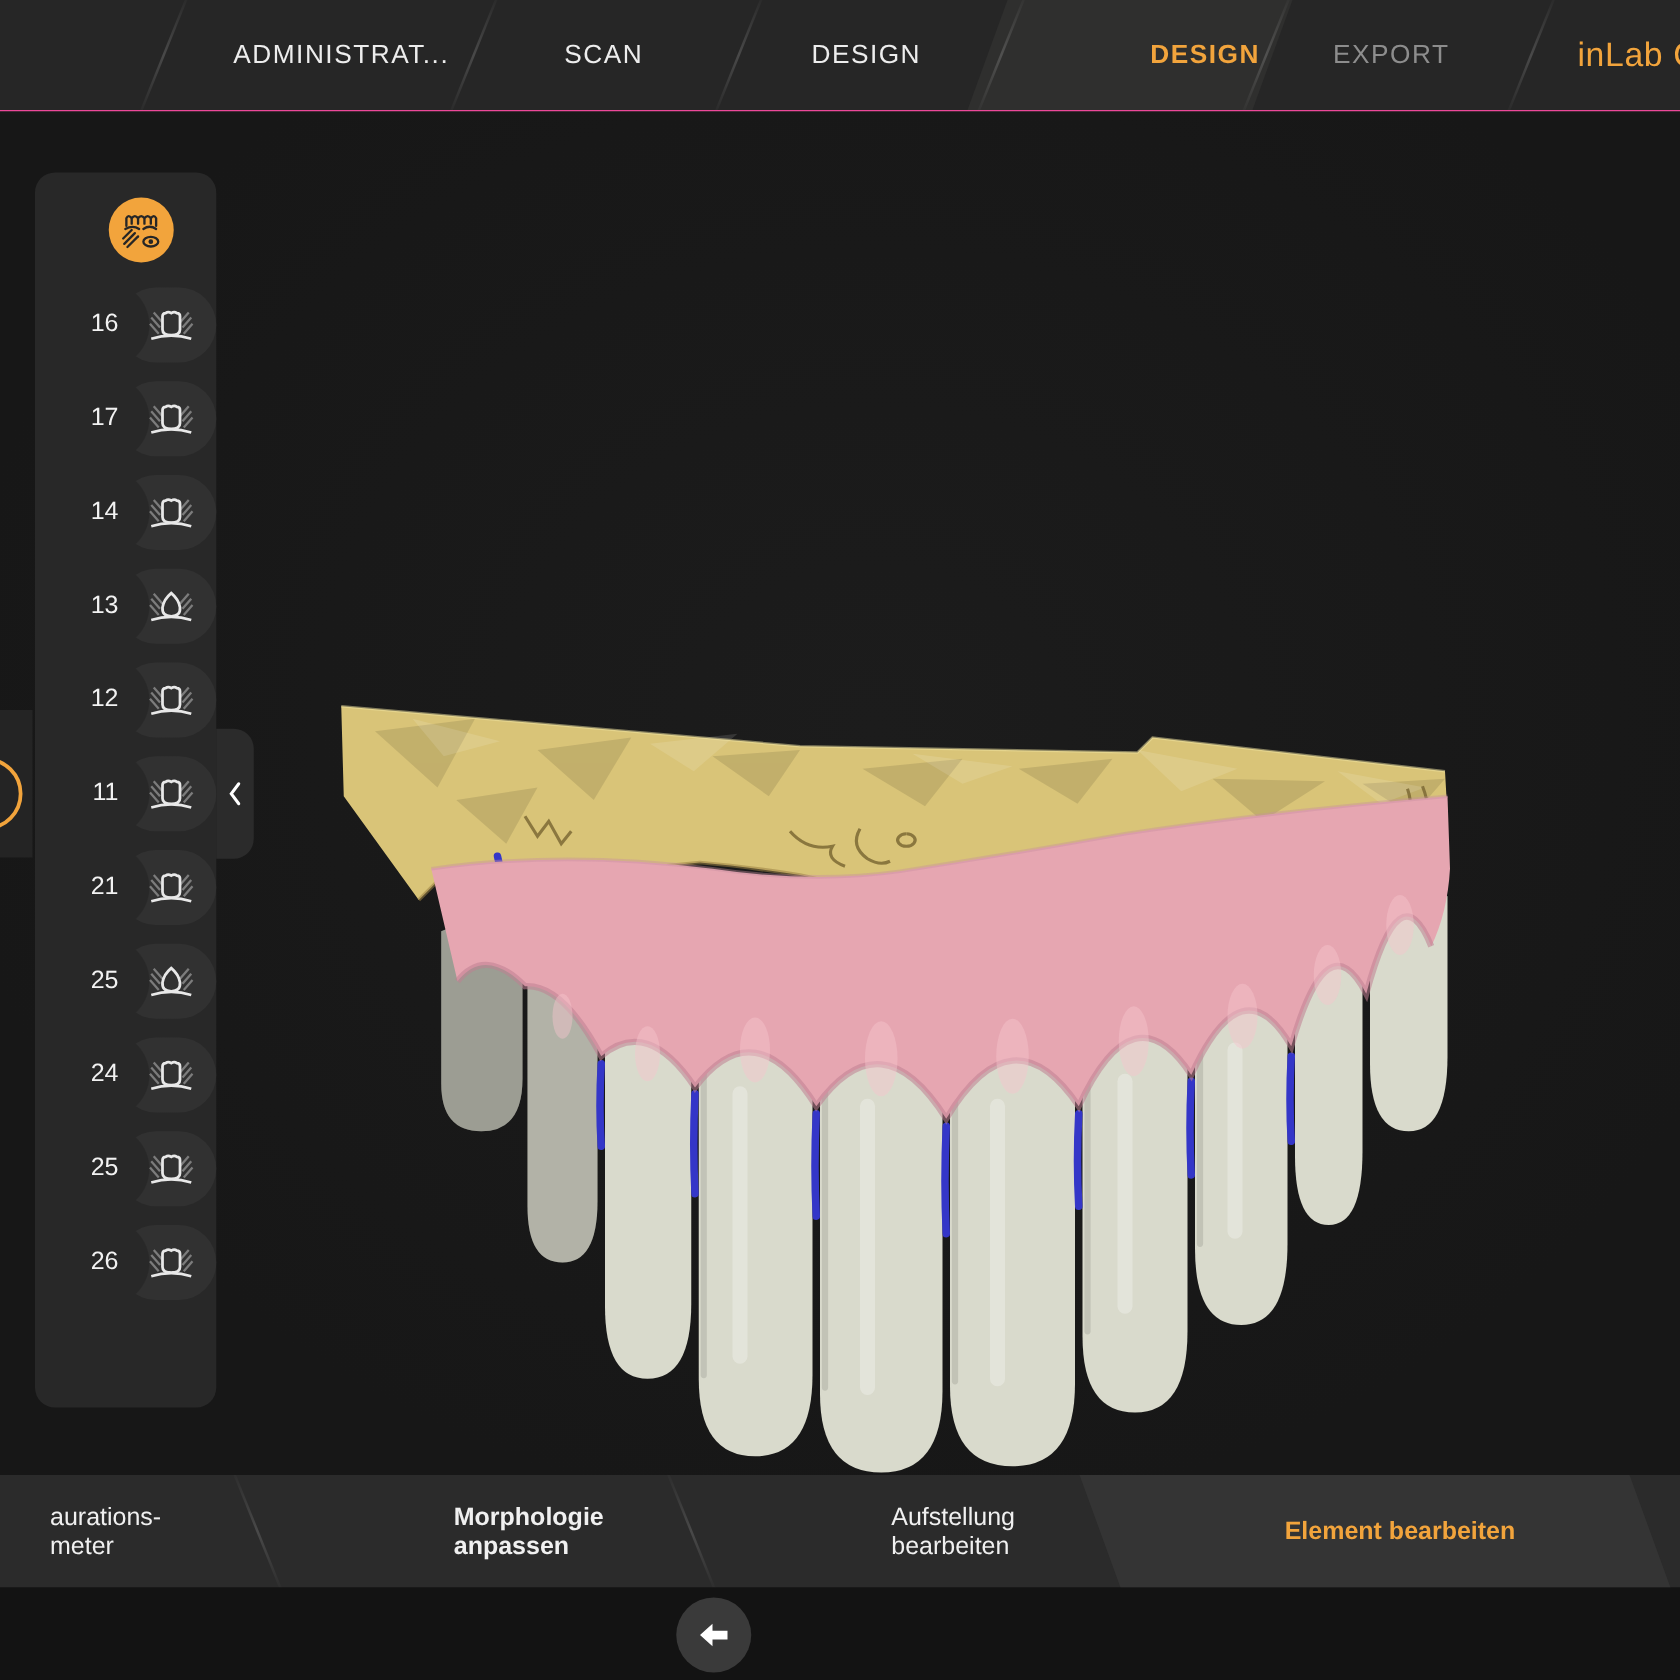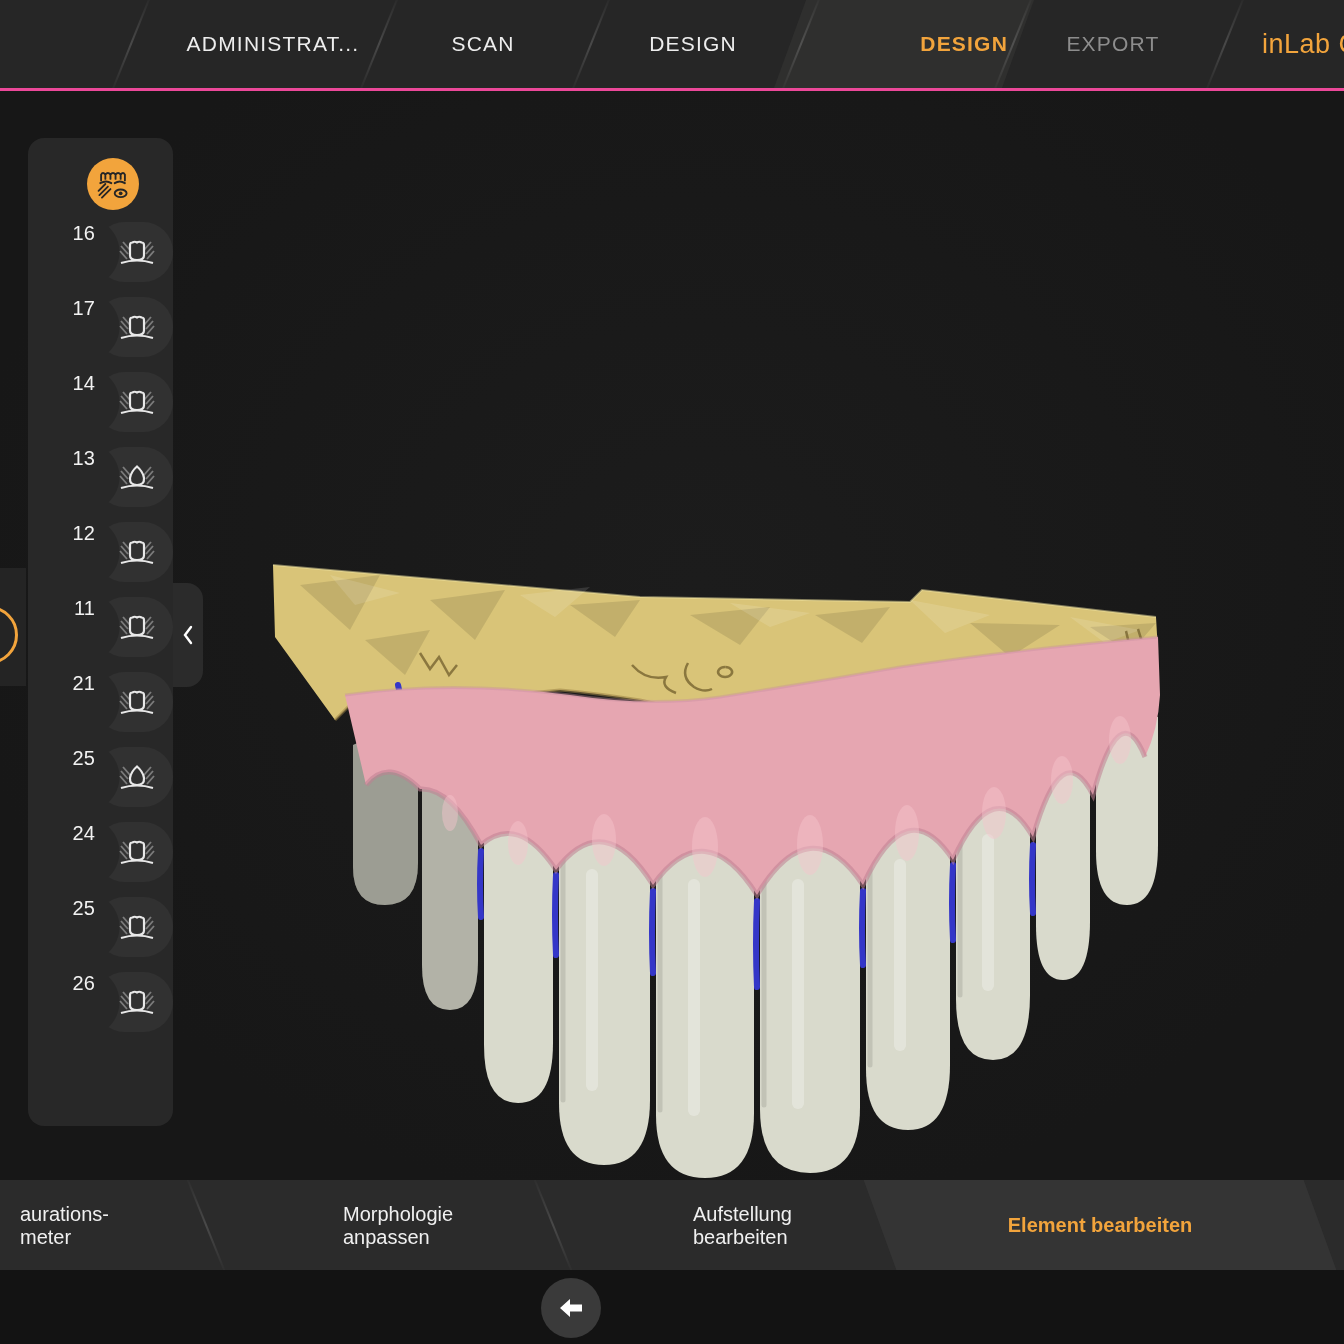--- a/index.html
+++ b/index.html
@@ -10,21 +10,21 @@
     --pill:#313131;
     --toolbar-bg:#2b2b2b;
     --active-seg:#343434;
   }
   html,body{margin:0;padding:0;width:1344px;height:1344px;overflow:hidden;
     background:#181818;font-family:"Liberation Sans","DejaVu Sans",sans-serif;}
   .stage{position:absolute;inset:0;width:1344px;height:1344px;overflow:hidden;}
 
   
   .nav{position:absolute;left:0;top:0;width:1344px;height:88px;background:var(--nav-bg);
-    border-bottom:7px solid #ec4899;overflow:hidden;display:flex;align-items:center;}
+    border-bottom:1px solid #ec4899;overflow:hidden;display:flex;align-items:center;}
   .nav-active-panel{position:absolute;left:790px;top:-6px;width:228px;height:100px;
     background:#2f2f2e;transform:skewX(-20deg);}
   .nav-sep{position:absolute;top:-12px;width:2px;height:112px;
     background:linear-gradient(to bottom,rgba(255,255,255,0),rgba(255,255,255,.16),rgba(255,255,255,0));
     transform:rotate(22deg);}
   .nav-tabs{display:flex;margin-left:168px;position:relative;}
   .nav-tab{flex:0 0 210px;text-align:center;font-size:21px;letter-spacing:1.2px;
     color:#ededed;cursor:pointer;white-space:nowrap;}
   .nav-tab.active{color:var(--accent);font-weight:bold;text-align:right;}
   .nav-tab.disabled{color:var(--muted);}
@@ -39,44 +39,44 @@
   .edge-panel{position:absolute;left:0;top:568px;width:26px;height:118px;background:#242424;}
   .edge-ring{position:absolute;left:-40px;top:38px;width:52px;height:52px;border-radius:50%;
     border:3px solid var(--accent);}
 
   
   .sidebar{position:absolute;left:28px;top:138px;width:145px;height:988px;
     background:var(--panel);border-radius:16px;}
   .vis-btn{position:absolute;left:59px;top:20px;width:52px;height:52px;border-radius:50%;
     background:var(--accent);display:flex;align-items:center;justify-content:center;cursor:pointer;}
   .teeth-list{position:absolute;left:0;top:84px;width:145px;}
-  .tooth-row{height:75px;display:flex;align-items:flex-start;margin-left:32px;}
+  .tooth-row{height:75px;display:flex;align-items:center;margin-left:32px;}
   .tooth-num{width:40px;text-align:right;font-size:20px;color:#f2f2f2;}
   .tooth-pill{width:90px;height:60px;margin-left:0;border-radius:30px;cursor:pointer;
     background:radial-gradient(circle 36px at -10px 50%,rgba(0,0,0,0) 34px,var(--pill) 35px);
     display:flex;align-items:center;justify-content:center;}
   .tooth-pill svg{margin-left:6px;}
   .tooth-row .icon-pointed{display:none;}
   .tooth-row.canine .icon-pointed{display:inline;}
   .collapse-tab{position:absolute;left:173px;top:583px;width:30px;height:104px;
     background:#2b2b2b;border-radius:0 16px 16px 0;display:flex;align-items:center;
     justify-content:center;cursor:pointer;}
 
   
   .toolbar{position:absolute;left:0;top:1180px;width:1344px;height:90px;
     background:var(--toolbar-bg);overflow:hidden;}
   .toolbar-active-panel{position:absolute;left:880px;top:-6px;width:440px;height:102px;
     background:var(--active-seg);transform:skewX(20deg);}
   .tb-sep{position:absolute;top:-10px;width:2px;height:110px;
     background:linear-gradient(to bottom,rgba(255,255,255,0),rgba(255,255,255,.14),rgba(255,255,255,0));
     transform:rotate(-22deg);}
   .tb-step{position:absolute;font-size:20px;line-height:23px;color:#f0f0f0;
-    white-space:pre-line;cursor:pointer;}
+    white-space:pre-line;cursor:pointer;margin-left:20px;}
   .tb-step:nth-of-type(1){left:20px;top:23px;}
-  .tb-step:nth-of-type(2){left:343px;top:23px;}
+  .tb-step:nth-of-type(2){left:343px;top:23px;font-weight:bold;}
   .tb-step:nth-of-type(3){left:693px;top:23px;}
   .tb-step:nth-of-type(4){left:985px;top:34px;width:230px;text-align:center;}
   .tb-step.active{color:var(--accent);font-weight:bold;}
 
   
   .bottom-strip{position:absolute;left:0;top:1270px;width:1344px;height:74px;background:#131313;}
   .back-btn{position:absolute;left:541px;top:8px;width:60px;height:60px;border-radius:50%;
     background:#3a3a3a;display:flex;align-items:center;justify-content:center;cursor:pointer;}
 </style>
 </head>

